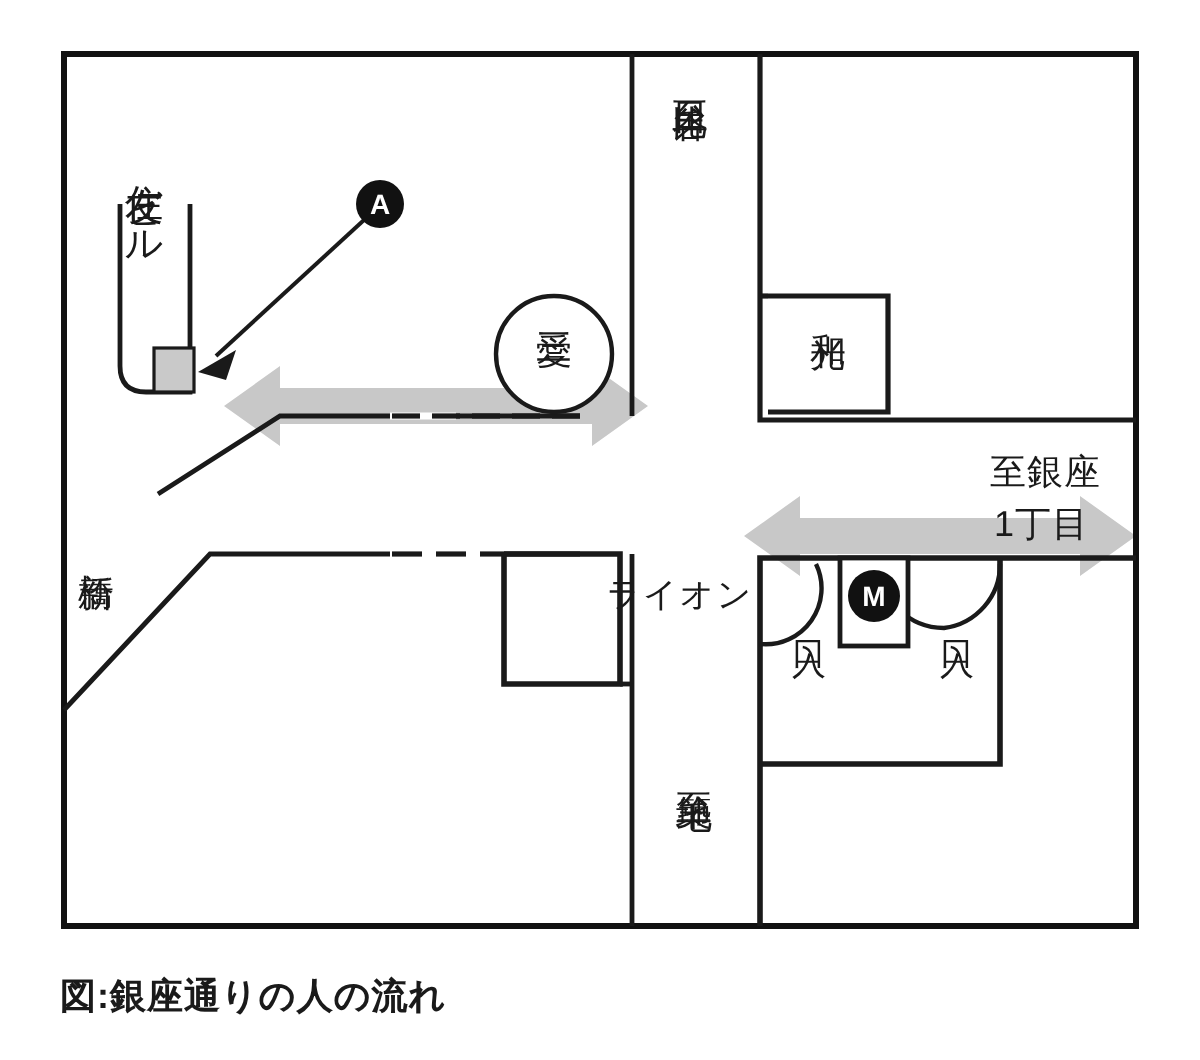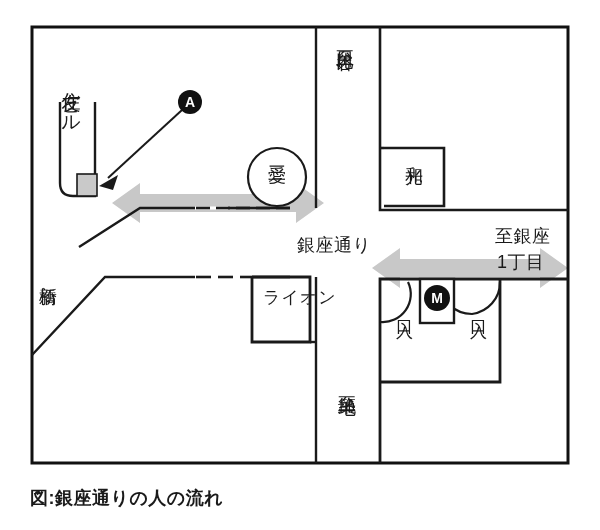--- a/index.html
+++ b/index.html
@@ -127,28 +127,27 @@
 
   <div class="lbl vtext" style="left:62px; top:78px; font-size:19px; letter-spacing:1px;">住友ビル</div>
 
   <div class="lbl vtext" style="left:268px; top:152px; font-size:18px; letter-spacing:0px;">三愛</div>
 
   <div class="lbl vtext" style="left:336px; top:36px; font-size:18px; letter-spacing:1px;">至日比谷</div>
 
   <div class="lbl vtext" style="left:405px; top:152px; font-size:18px; letter-spacing:1px;">和光</div>
 
 
-  <div class="lbl" style="left:297px; top:233px; font-size:18px; letter-spacing:0.5px;">銀座通り</div>
 
   <div class="lbl" style="left:495px; top:224px; font-size:18px; letter-spacing:0.5px;">至銀座</div>
   <div class="lbl" style="left:497px; top:250px; font-size:18px; letter-spacing:0.5px;text-align:center;">1丁目</div>
 
   <div class="lbl vtext" style="left:39px; top:272px; font-size:18px; letter-spacing:1px;">新橋</div>
 
-  <div class="lbl" style="left:263px; top:286px; font-size:17px; line-height:1.45; letter-spacing:1px;"><span style="display:inline-block; width:2.1em; word-break:break-all;">ライオン</span></div>
+  <div class="lbl" style="left:263px; top:286px; font-size:17px; line-height:1.45; letter-spacing:1px;"><span style="display:inline-block; width:2.1em; word-break:break-all;margin-left:40px;">ライオン</span></div>
 
   <div class="lbl vtext" style="left:396px; top:308px; font-size:17px; letter-spacing:0px;">入口</div>
 
   <div class="lbl vtext" style="left:470px; top:308px; font-size:17px; letter-spacing:0px;">入口</div>
 
 
   <div class="lbl vtext" style="left:338px; top:382px; font-size:18px; letter-spacing:1px;">至築地</div>
 
   <div class="caption">図:銀座通りの人の流れ</div>
 

